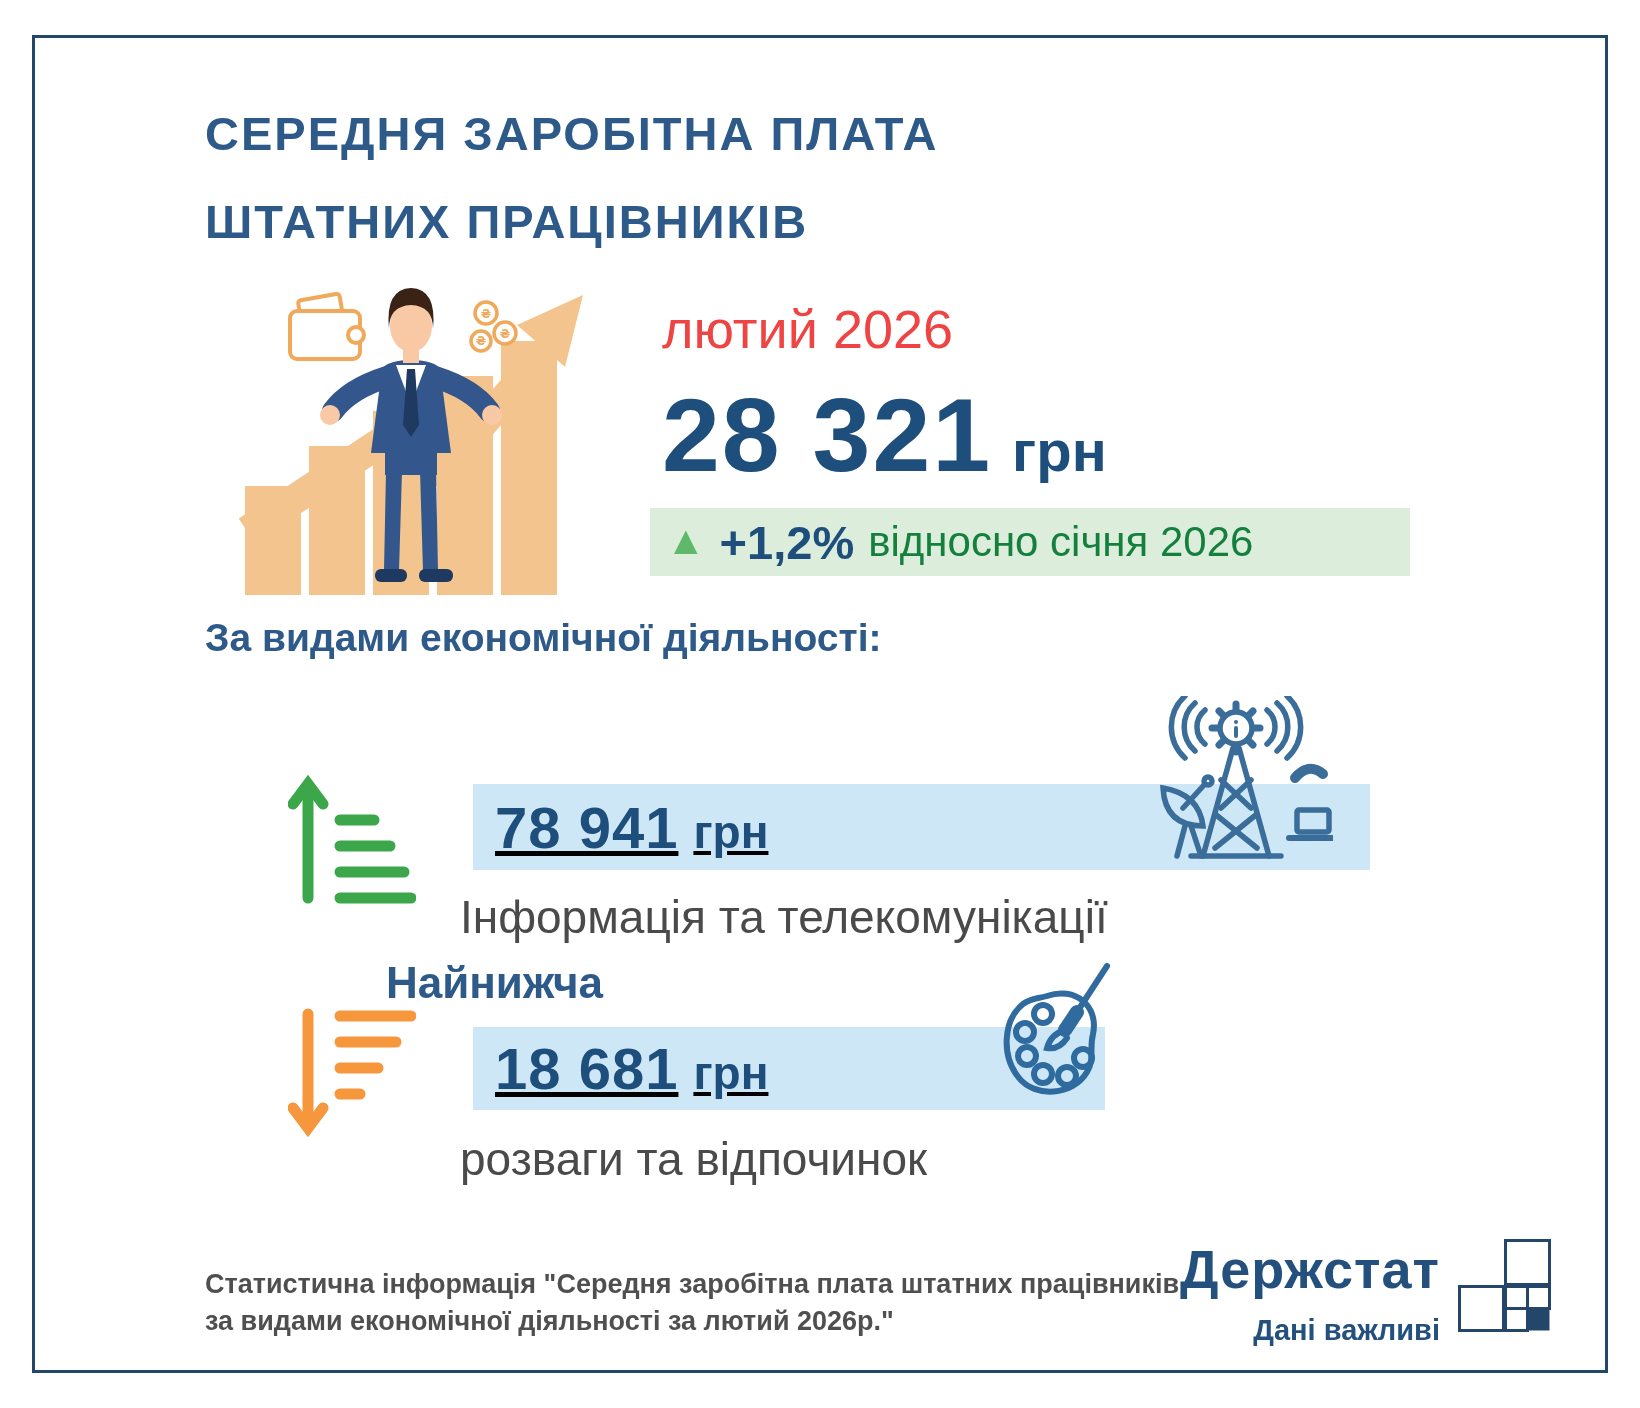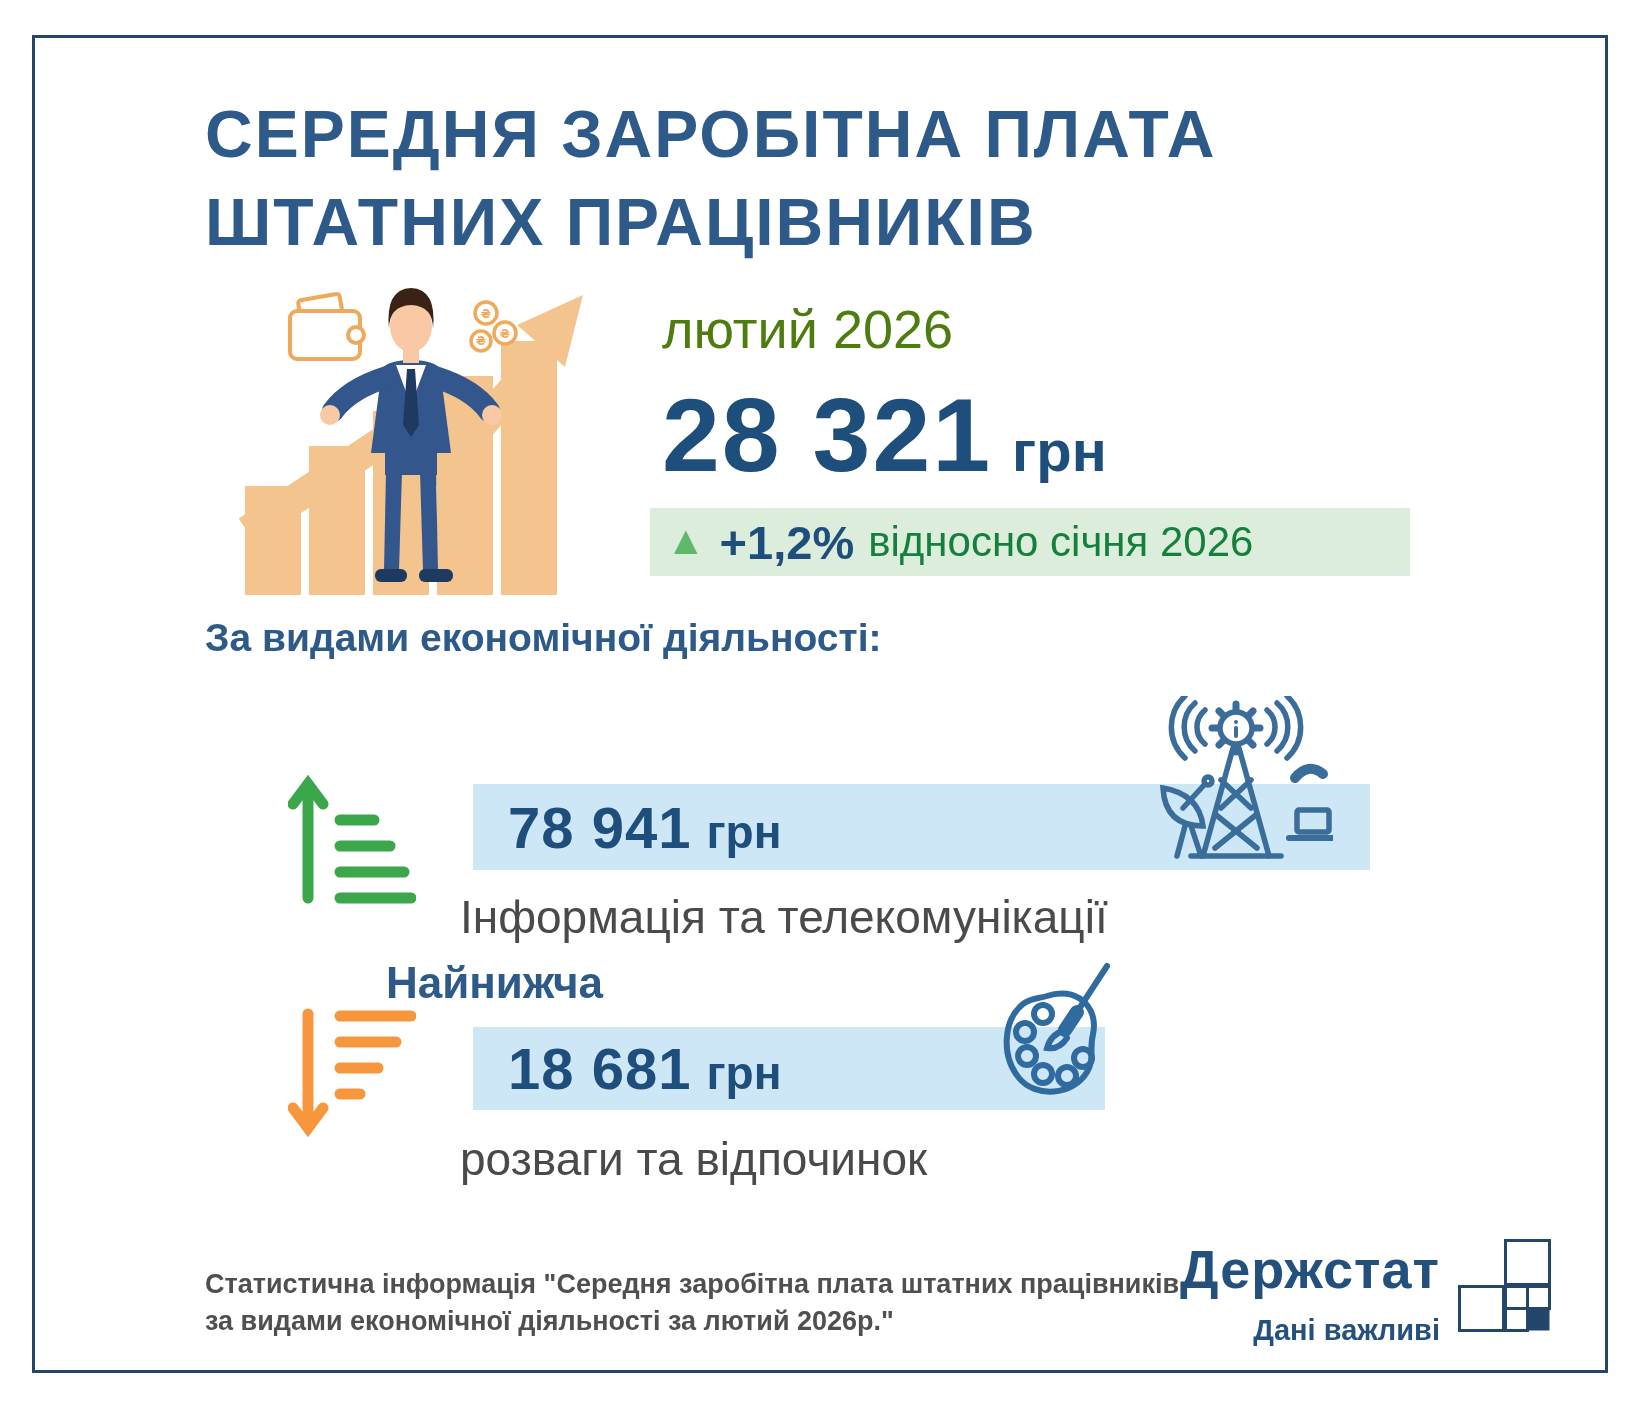--- a/index.html
+++ b/index.html
@@ -2,32 +2,32 @@
 <html><head>
 <meta charset="utf-8">
 <style>
   html,body{margin:0;padding:0;background:#fff;}
   .canvas{
     position:relative;width:1640px;height:1408px;background:#ffffff;
     font-family:"Liberation Sans","DejaVu Sans",sans-serif;overflow:hidden;
   }
   .frame{position:absolute;left:32px;top:35px;width:1570px;height:1332px;border:3px solid #24466b;}
   .abs{position:absolute;}
-  .title{left:205px;top:90px;font-size:66px;font-weight:700;color:#2d5a88;line-height:88px;letter-spacing:2px;}
-  .period{left:662px;top:298px;font-size:54px;font-weight:500;color:#4d7c0f;}
+  .title{left:205px;top:90px;font-size:47px;font-weight:700;color:#2d5a88;line-height:88px;letter-spacing:2px;}
+  .period{left:662px;top:298px;font-size:54px;font-weight:500;color:#ef4444;}
   .headline-value{left:662px;top:376px;display:flex;align-items:baseline;gap:20px;color:#1e4e7c;}
   .headline-value .num{font-size:104px;font-weight:700;letter-spacing:2px;}
   .headline-value .cur{font-size:58px;font-weight:700;}
   .change-box{left:650px;top:508px;width:760px;height:68px;background:#dceddb;display:flex;align-items:center;gap:14px;padding-left:16px;box-sizing:border-box;}
   .change-box .tri{font-size:40px;color:#5eb96a;line-height:1;transform:translateY(-2px);}
   .change-box .pct{font-size:47px;font-weight:700;color:#1e4e7c;}
   .change-box .cmp{font-size:42px;font-weight:500;color:#15803d;}
   .section-heading{left:205px;top:616px;font-size:39px;font-weight:700;color:#2d5a88;}
   .group-label{font-size:44px;font-weight:700;color:#2d5a88;}
-  .bar{background:#cde7f7;display:flex;align-items:center;padding-left:35px;box-sizing:border-box;}
+  .bar{background:#cde7f7;display:flex;align-items:center;padding-left:22px;box-sizing:border-box;text-decoration:underline;}
   .bar .val{display:flex;align-items:baseline;gap:15px;color:#1e4e7c;}
   .bar .val .num{font-size:58px;font-weight:700;letter-spacing:1px;}
   .bar .val .cur{font-size:46px;font-weight:700;}
   .category{font-size:46px;font-weight:500;color:#4a4a4a;line-height:58px;}
   .footnote{left:205px;top:1266px;font-size:27px;font-weight:600;color:#4f4f4f;line-height:37px;}
   .logo-text{right:200px;top:1238px;text-align:right;color:#24507e;margin-left:8px;}
   .logo-text .name{font-size:54px;font-weight:600;letter-spacing:1px;}
   .logo-text .tagline{font-size:29px;font-weight:600;margin-top:14px;}
   svg{display:block;}
 </style>

